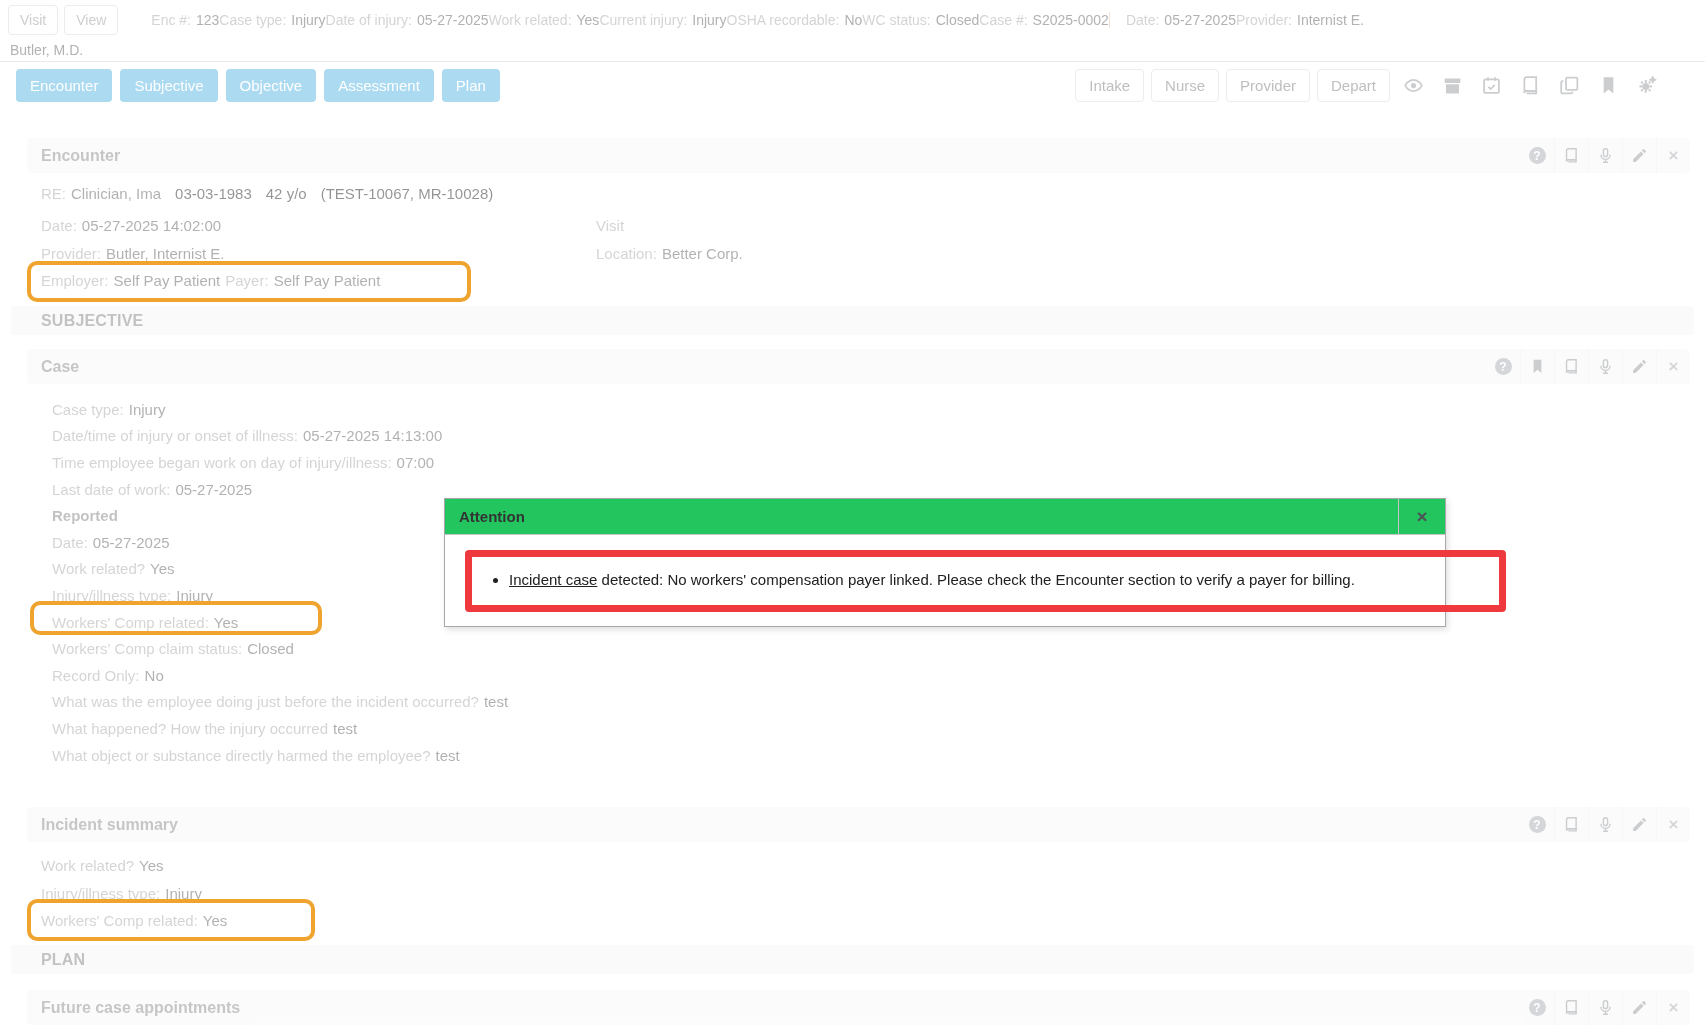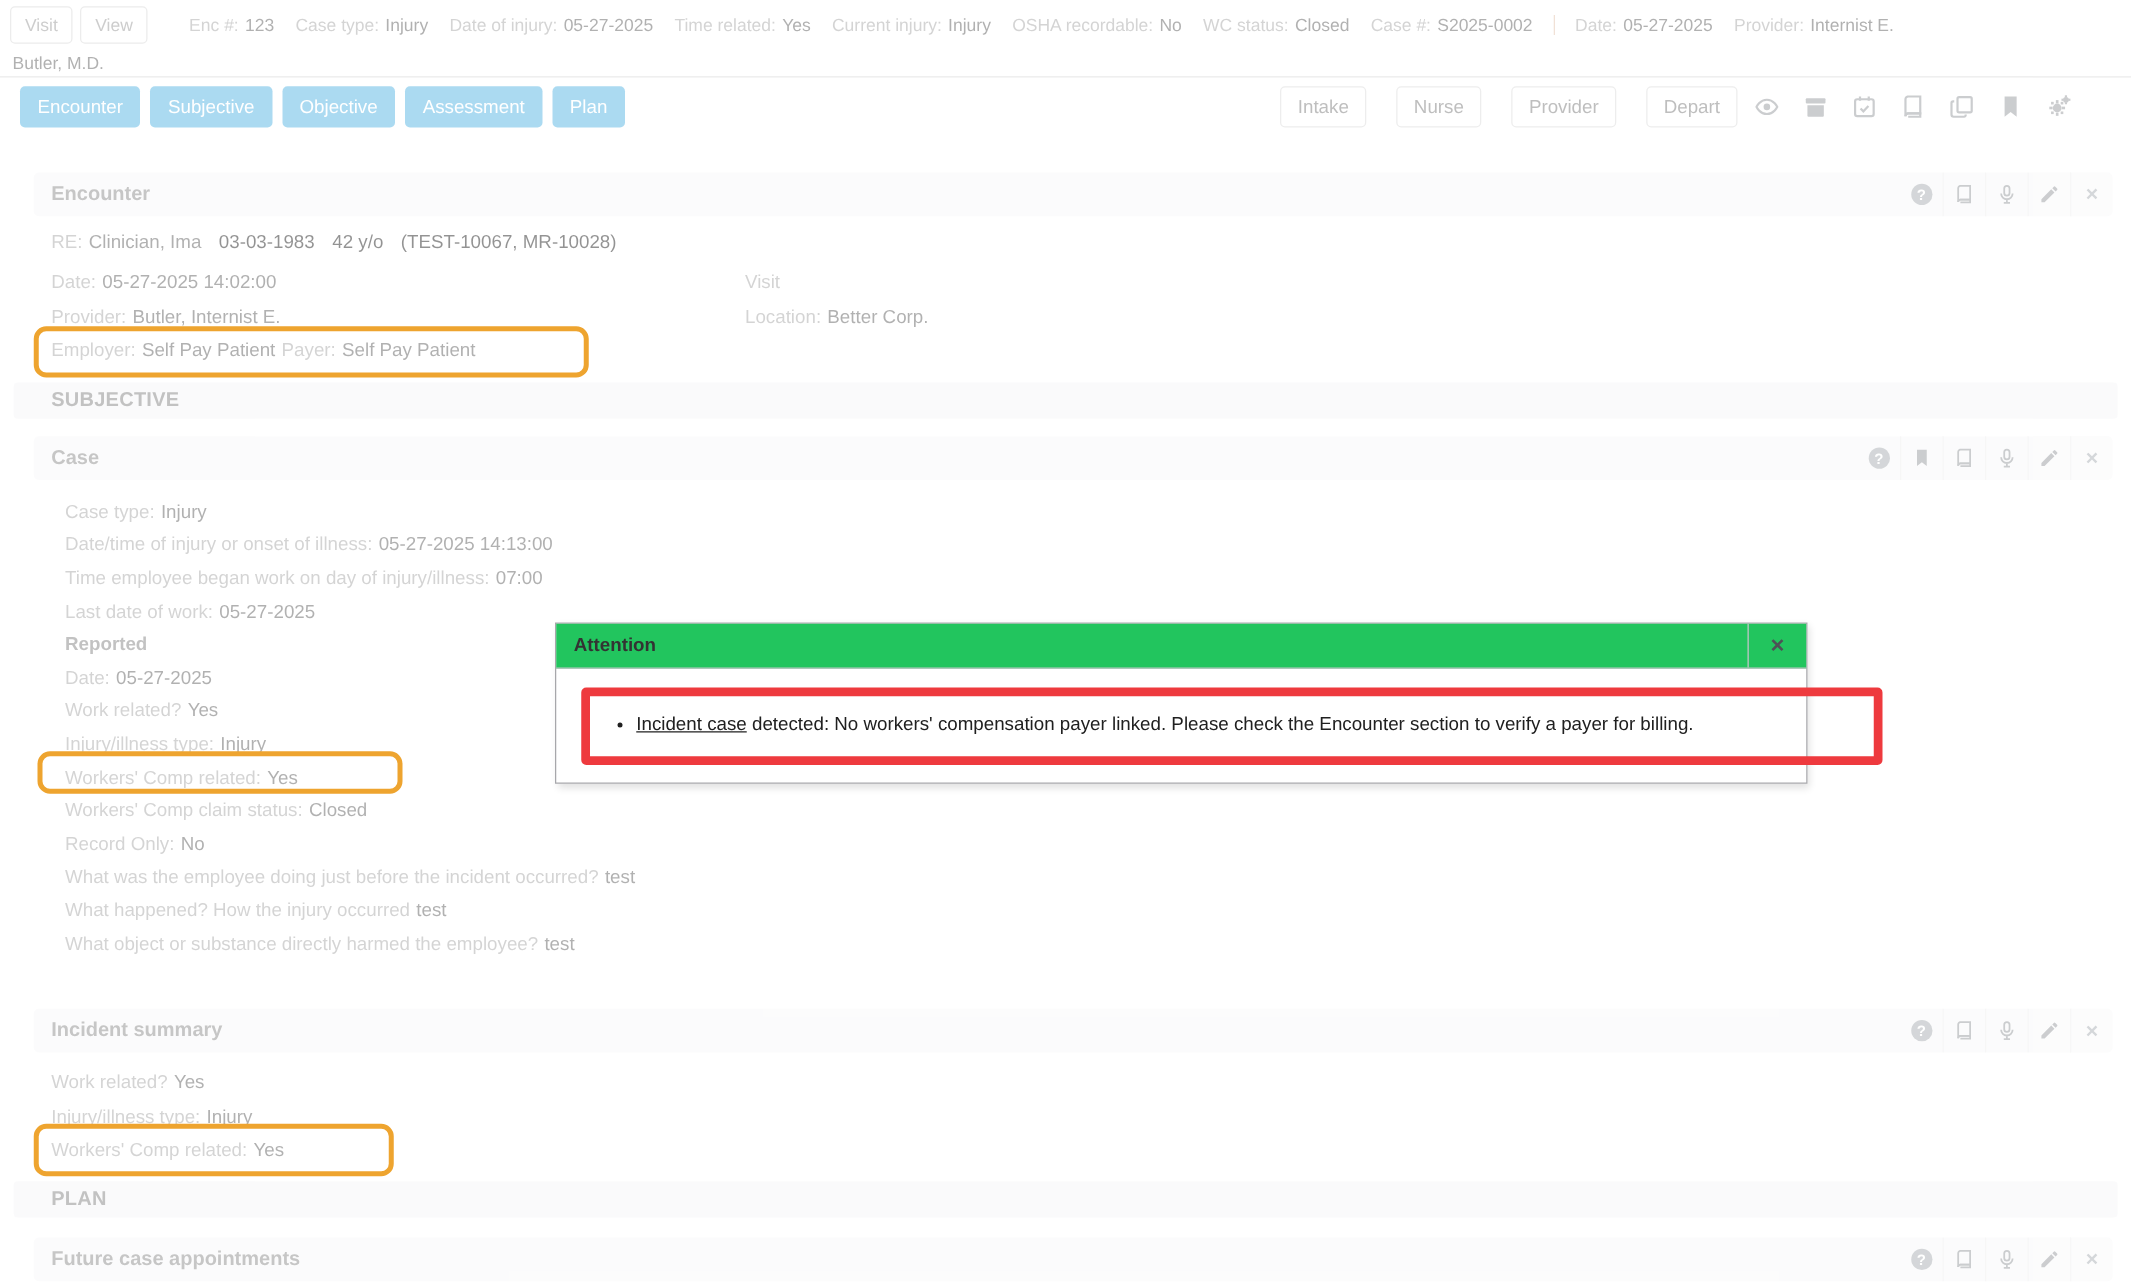--- a/index.html
+++ b/index.html
@@ -155,36 +155,36 @@
 </svg>
 
 <div class="page-content">
 
   <div class="topbar">
     <div class="topbar-row1">
       <span class="topbar-btns">
         <button class="top-btn">Visit</button>
         <button class="top-btn">View</button>
       </span>
-      <span style="display:flex;gap:17px">
+      <span style="display:flex;">
 
       <span class="kv">
             <span class="lbl">Enc #:</span>
             <span class="val">123</span>
           </span>
           <span class="kv">
             <span class="lbl">Case type:</span>
             <span class="val">Injury</span>
           </span>
           <span class="kv">
             <span class="lbl">Date of injury:</span>
             <span class="val">05-27-2025</span>
           </span>
           <span class="kv">
-            <span class="lbl">Time related:</span>
+            <span class="lbl">Work related:</span>
             <span class="val">Yes</span>
           </span>
           <span class="kv">
             <span class="lbl">Current injury:</span>
             <span class="val">Injury</span>
           </span>
           <span class="kv">
             <span class="lbl">OSHA recordable:</span>
             <span class="val">No</span>
           </span>
@@ -222,21 +222,21 @@
           <span>Objective</span>
         </button>
         <button class="tab">
           <span>Assessment</span>
         </button>
         <button class="tab">
           <span>Plan</span>
         </button>
       </div>
     <div class="toolbar-right">
-      <span style="display:flex;gap:24px">
+      <span style="display:flex;gap:7px">
 
       <button class="stage-btn">
             <span>Intake</span>
           </button>
           <button class="stage-btn">
             <span>Nurse</span>
           </button>
           <button class="stage-btn">
             <span>Provider</span>
           </button>

